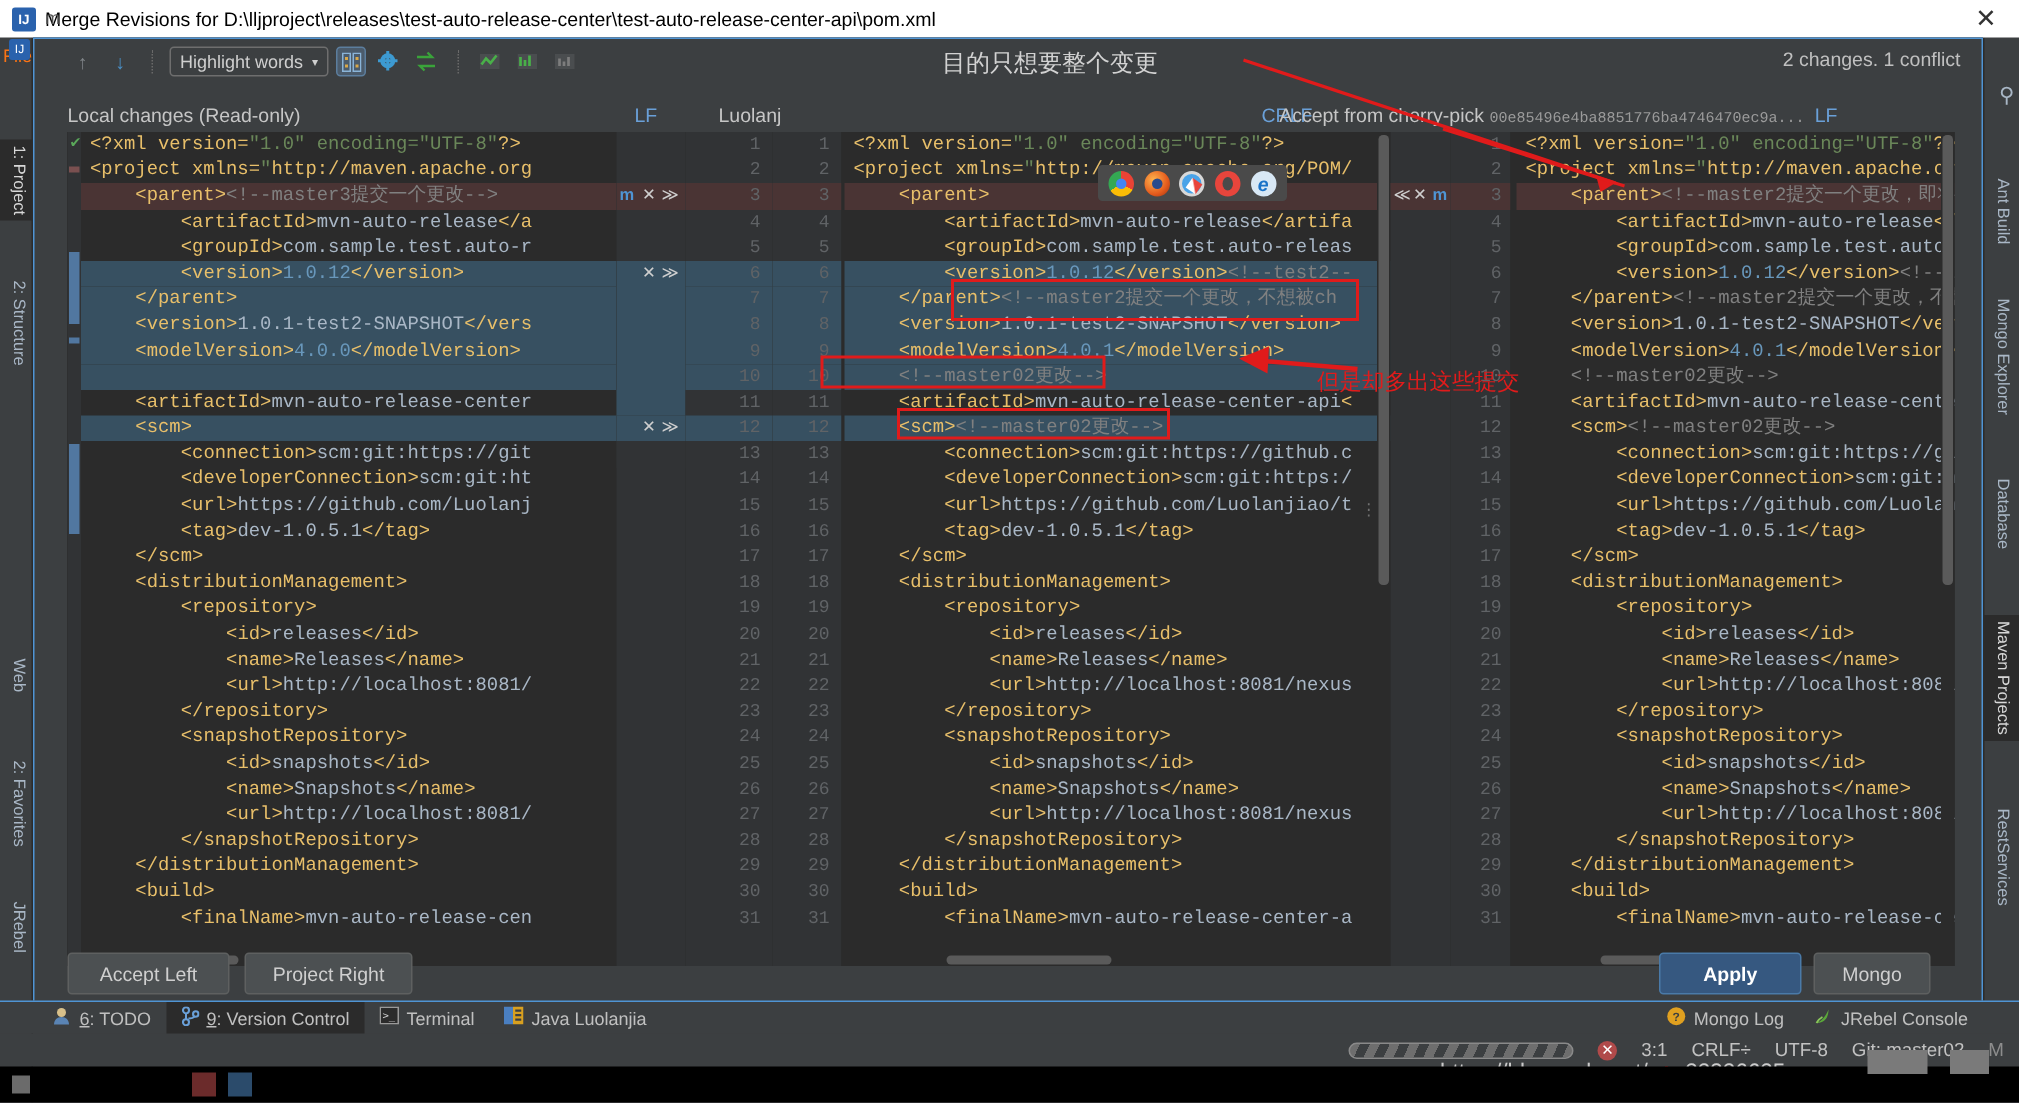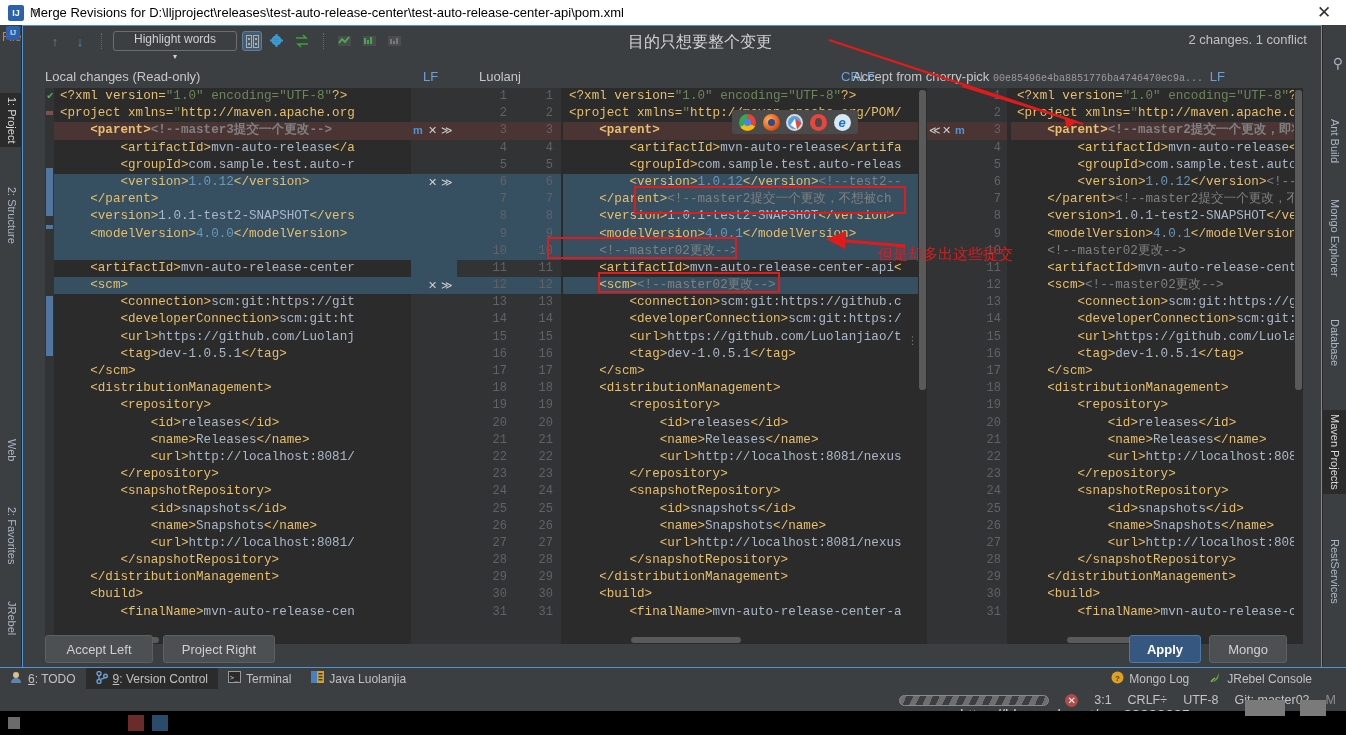--- a/index.html
+++ b/index.html
@@ -66,22 +66,22 @@
   }
 
   
   .toolbar{ position:absolute; left:0; top:0; width:100%; height:30px;
             display:flex; align-items:center; padding-left:22px; gap:5px; }
   .tbtn{ width:20px;height:20px; display:flex;align-items:center;justify-content:center;
          border-radius:3px; font-size:13px; }
   .tsep{ width:1px;height:16px;border-left:1px dotted #6a6a6a; margin:0 6px; }
   .hl-combo{
     height:20px; border:1px solid #6e6e6e; border-radius:3px;
-    display:flex;align-items:center;gap:6px; padding:0 20px;
-    font-size:12px; color:#cfcfcf;flex-direction:column;
+    display:flex;align-items:center;gap:6px; padding:0 6px;
+    font-size:12px; color:#cfcfcf;
   }
   .hl-combo .caret{ font-size:8px; }
   .tbtn.active{ background:#4b5b6b; border:1px solid #5c7e9e; }
   .changes-count{
     position:absolute; right:14px; top:6px; font-size:13px; color:#c0c0c0;
   }
   .top-annotation{
     position:absolute; left:628px; top:32px; font-size:16px; color:#d2d2d2;
   }
 
@@ -108,21 +108,21 @@
 
   .marker-col{ position:relative; width:46px; background:#313335; }
 
   .codearea{
     position:absolute; top:0; left:0; right:0; bottom:0;
     font-family:"Liberation Mono", monospace;
     font-size:12.6px; line-height:17.2px;
     white-space:pre; color:#a9b7c6;
   }
   .ln{ position:relative; height:17.2px; padding-left:6px; }
-  .ln.conflict{ background:#4a3434;font-weight:bold; }
+  .ln.conflict{ background:#4a3434; }
   .ln.changed{ background:#375061; }
   .num{ position:absolute; right:6px; font-size:12px; color:#606366;
         font-family:"Liberation Mono", monospace; line-height:17.2px; }
   .numrow{ height:17.2px; position:relative; }
   .numrow.conflict{ background:#4a3434; }
   .numrow.changed{ background:#375061; }
 
   .tag{ color:#e8bf6a; }
   .str{ color:#6a8759; }
   .txt{ color:#a9b7c6; }
@@ -180,28 +180,28 @@
   
   .btnrow{ position:absolute; left:0; bottom:0; width:100%; height:46px; }
   .btn{
     position:absolute; top:8px; height:28px; border:1px solid #5e6060;
     background:#4c5052; color:#cfcfcf; border-radius:3px;
     font-size:13px; display:flex; align-items:center; justify-content:center;
   }
   .btn.primary{ background:#365880; border-color:#4a7aa8; color:#ffffff; font-weight:bold;}
   #accept-left{ left:22px; width:108px; }
   #accept-right{ left:140px; width:112px; }
-  #apply-btn{ right:120px; width:72px; }
+  #apply-btn{ right:120px; width:95px; }
   #abort-btn{ right:34px; width:78px; }
 
   
   .toolwin{
     position:absolute; left:0; bottom:46px; width:1346px; height:22px;
     background:#3c3f41; border-top:1px solid #4f94d4;
-    display:flex; align-items:center; font-size:12px; color:#c0c0c0;
+    display:flex; align-items:center; font-size:12px; color:#c0c0c0;padding-left:25px;
   }
   .twitem{ display:flex;align-items:center;gap:5px; padding:2px 10px; height:22px;}
   .twitem.sel{ background:#2b2b2b; }
   .twitem u{ text-decoration:underline; }
   .tw-right{ margin-left:auto; display:flex; align-items:center; }
 
   .statusline{
     position:absolute; left:0; bottom:24px; width:1346px; height:22px;
     background:#3c3f41; display:flex; align-items:center; font-size:12.5px; color:#c2c2c2;
   }

